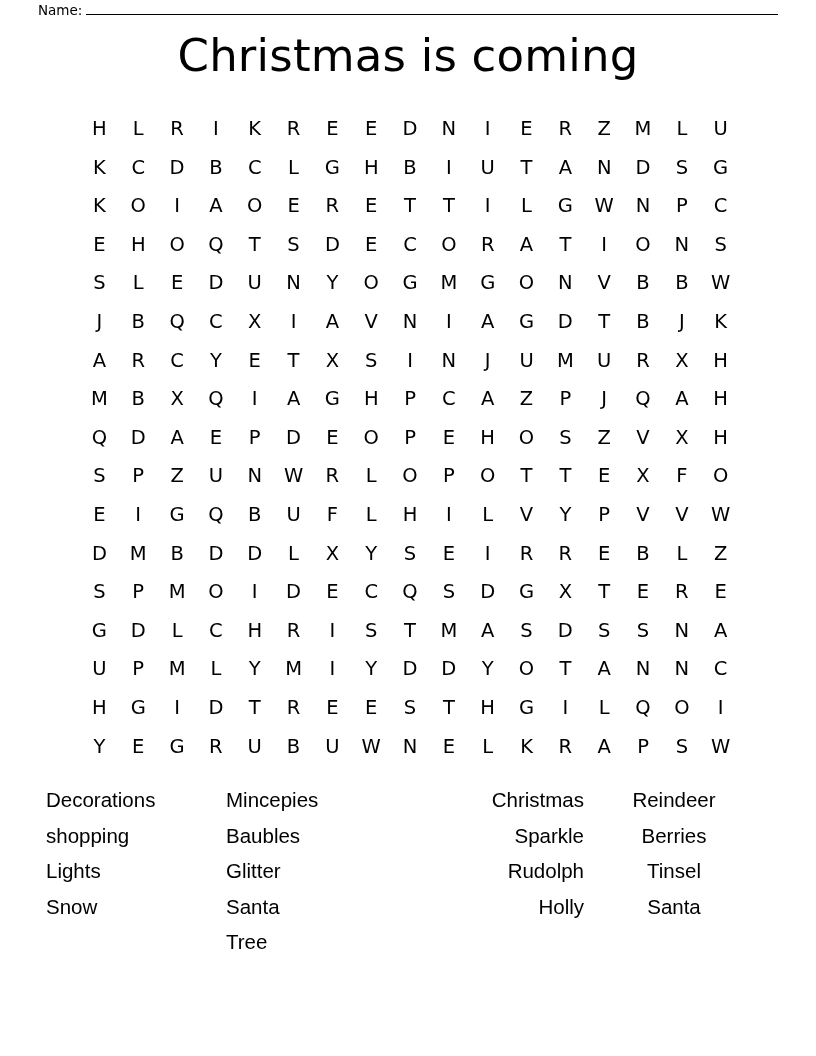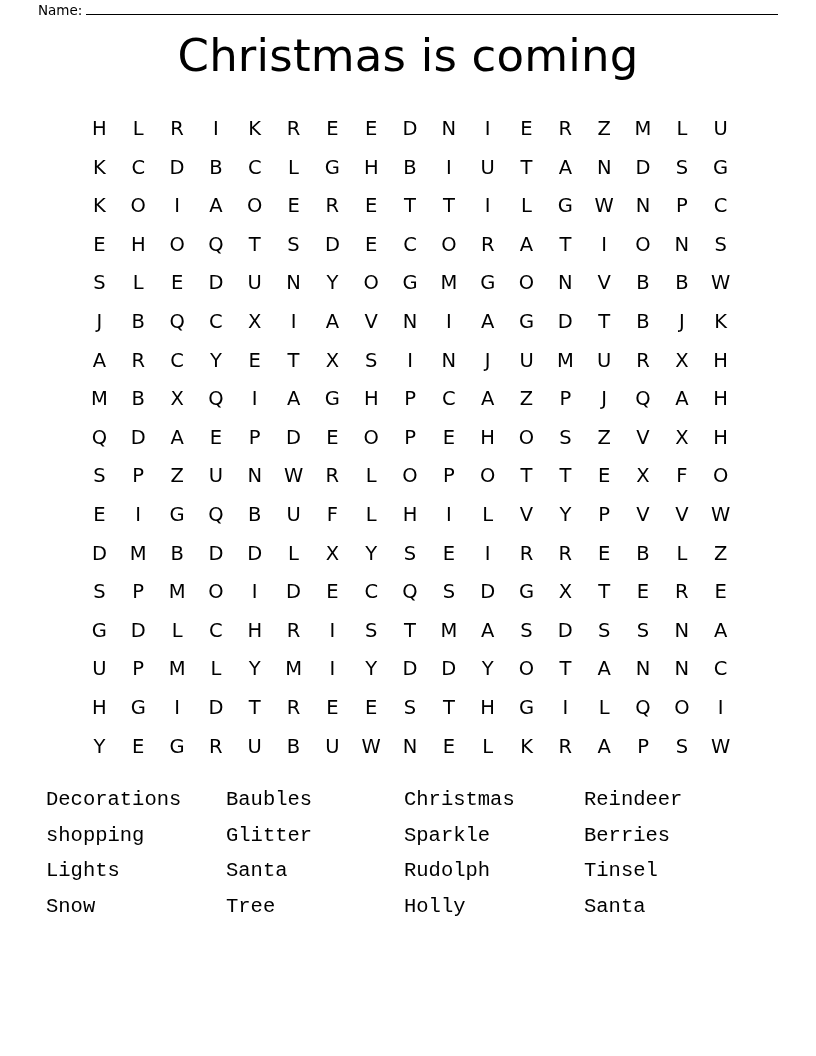--- a/index.html
+++ b/index.html
@@ -87,25 +87,25 @@
     left: 46px;
     width: 730px;
     display: flex;
   }
   .word-col {
     display: flex;
     flex-direction: column;
   }
   .word-col.c0 { width: 180px; }
   .word-col.c1 { width: 178px; }
-  .word-col.c2 { width: 180px; }
-  .word-col.c3 { width: 180px; }
+  .word-col.c2 { width: 180px; text-align: right; }
+  .word-col.c3 { width: 180px; align-items: center; }
   .word {
     font-size: 20.5px;
-    font-family: Liberation Mono, monospace;
+    font-family: Liberation Sans, sans-serif;
     line-height: 35.6px;
     white-space: nowrap;
   }
 </style>
 </head>
 <body>
 
 <div class="page">
 
   <div class="name-row">
@@ -442,20 +442,21 @@
     </div>
 
   <div class="wordlist">
       <div class="word-col c0">
         <div class="word">Decorations</div>
         <div class="word">shopping</div>
         <div class="word">Lights</div>
         <div class="word">Snow</div>
       </div>
       <div class="word-col c1">
+        <div class="word">Mincepies</div>
         <div class="word">Baubles</div>
         <div class="word">Glitter</div>
         <div class="word">Santa</div>
         <div class="word">Tree</div>
       </div>
       <div class="word-col c2">
         <div class="word">Christmas</div>
         <div class="word">Sparkle</div>
         <div class="word">Rudolph</div>
         <div class="word">Holly</div>

